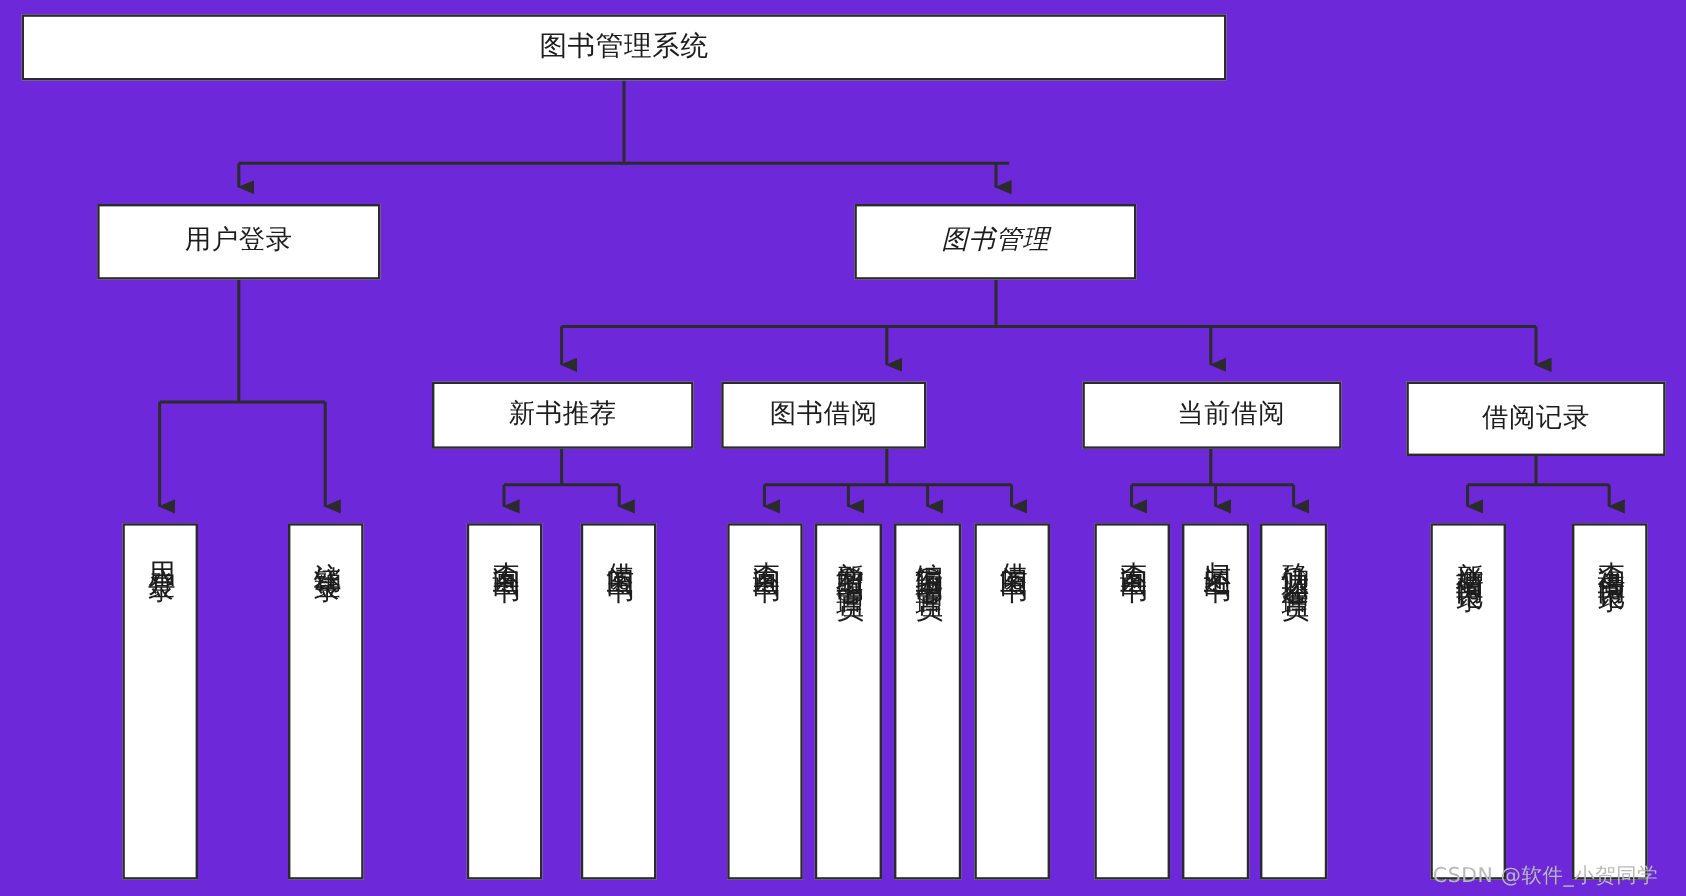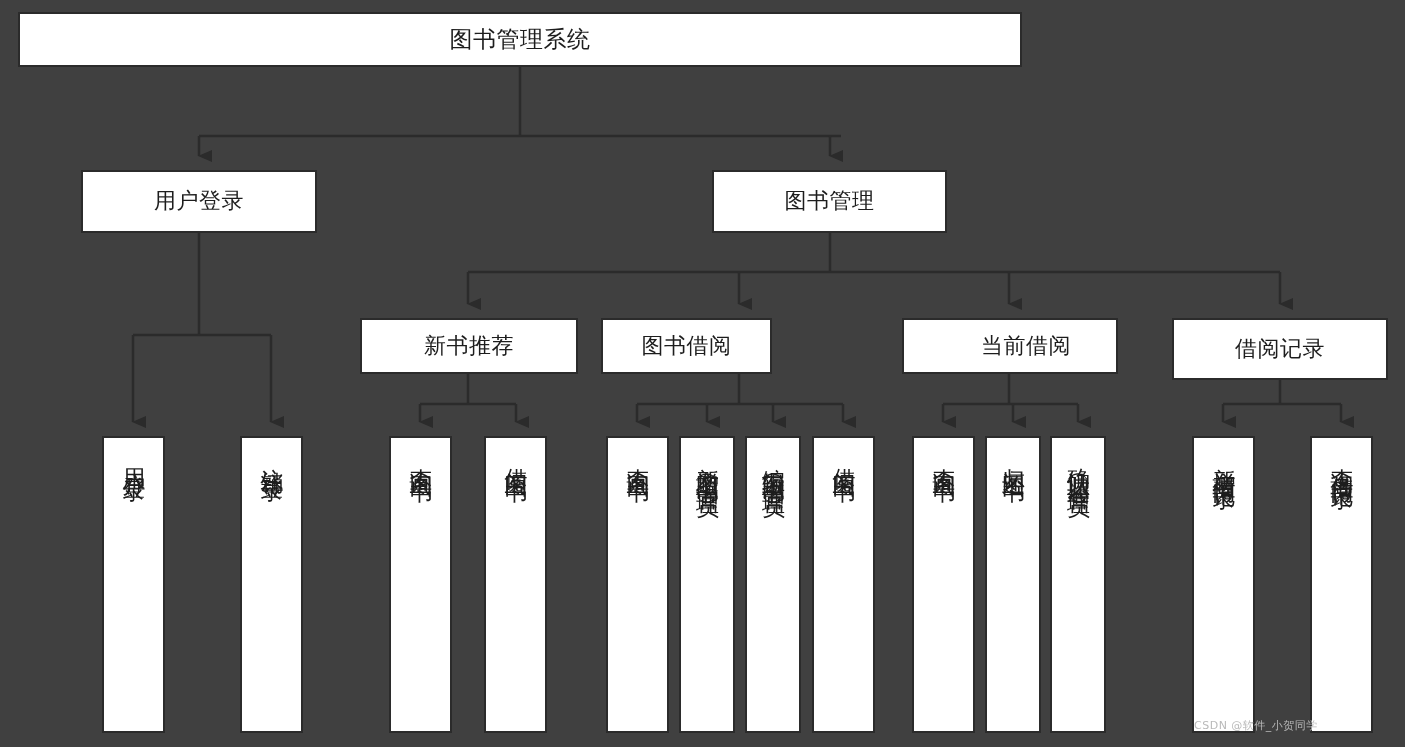--- a/index.html
+++ b/index.html
@@ -7,21 +7,21 @@
     padding: 0;
     background: #ffffff;
   }
   body {
     font-family: "DejaVu Sans", "Liberation Sans", sans-serif;
   }
   #canvas {
     position: relative;
     width: 1405px;
     height: 747px;
-    background: #404040;
+    background: #6d28d9;
     overflow: hidden;
   }
   svg#edges {
     position: absolute;
     left: 0;
     top: 0;
     width: 1405px;
     height: 747px;
   }
   .node {
@@ -50,21 +50,21 @@
     text-orientation: upright;
     white-space: normal;
     letter-spacing: 4px;
     font-size: 23px;
     text-align: left;
   }
   .node.root .node-label { font-size: 23px; }
   .watermark {
     position: absolute;
     color: #b9b9b9;
-    font-size: 11px;
+    font-size: 17px;
     letter-spacing: 0.5px;
     white-space: nowrap;
     z-index: 9;
   }
 </style>
 </head>
 <body>
 
 <div id="canvas">
 
@@ -119,21 +119,21 @@
   </svg>
 
   <div class="node root" style="left:18px; top:12px; width:1004px; height:55px;">
     <span class="node-label">图书管理系统</span>
   </div>
 
   <div class="node" style="left:81px; top:170px; width:236px; height:63px;">
     <span class="node-label">用户登录</span>
   </div>
 
-  <div class="node" style="left:712px; top:170px; width:235px; height:63px;">
+  <div class="node" style="left:712px; top:170px; width:235px; height:63px;font-style:italic;">
     <span class="node-label">图书管理</span>
   </div>
 
   <div class="node" style="left:360px; top:318px; width:218px; height:56px;text-align:center;">
     <span class="node-label">新书推荐</span>
   </div>
 
   <div class="node" style="left:601px; top:318px; width:171px; height:56px;">
     <span class="node-label">图书借阅</span>
   </div>

